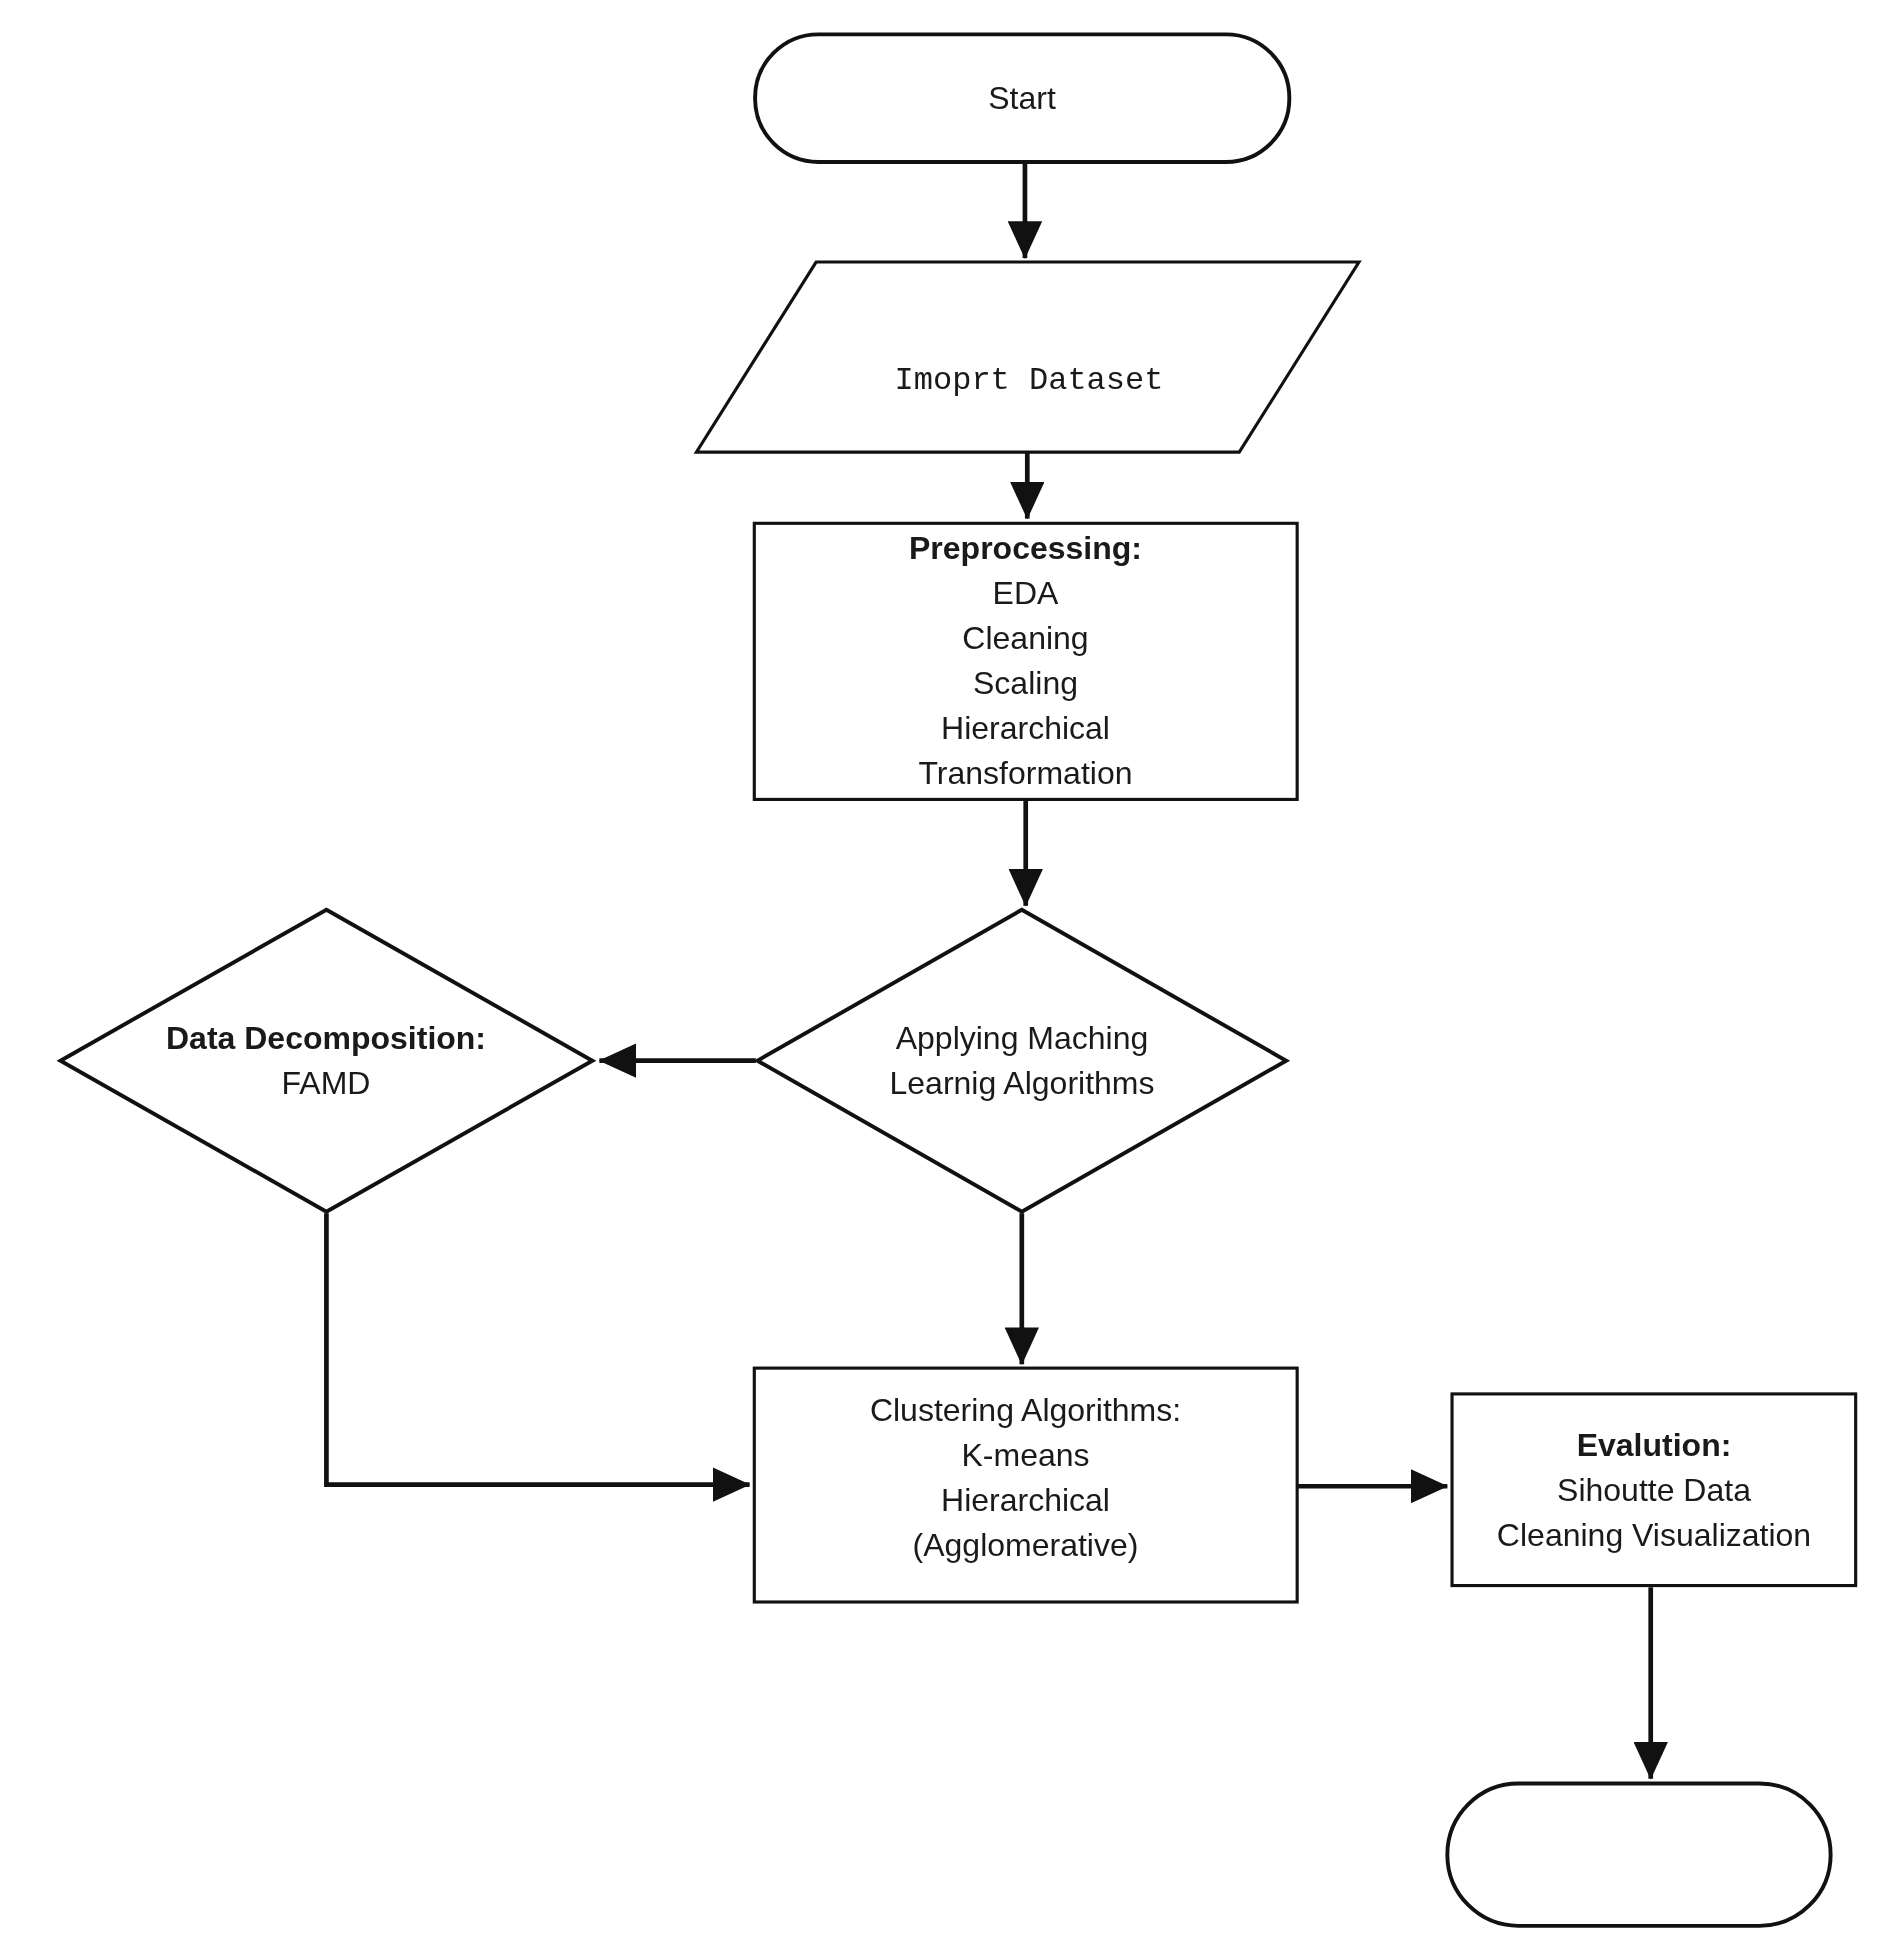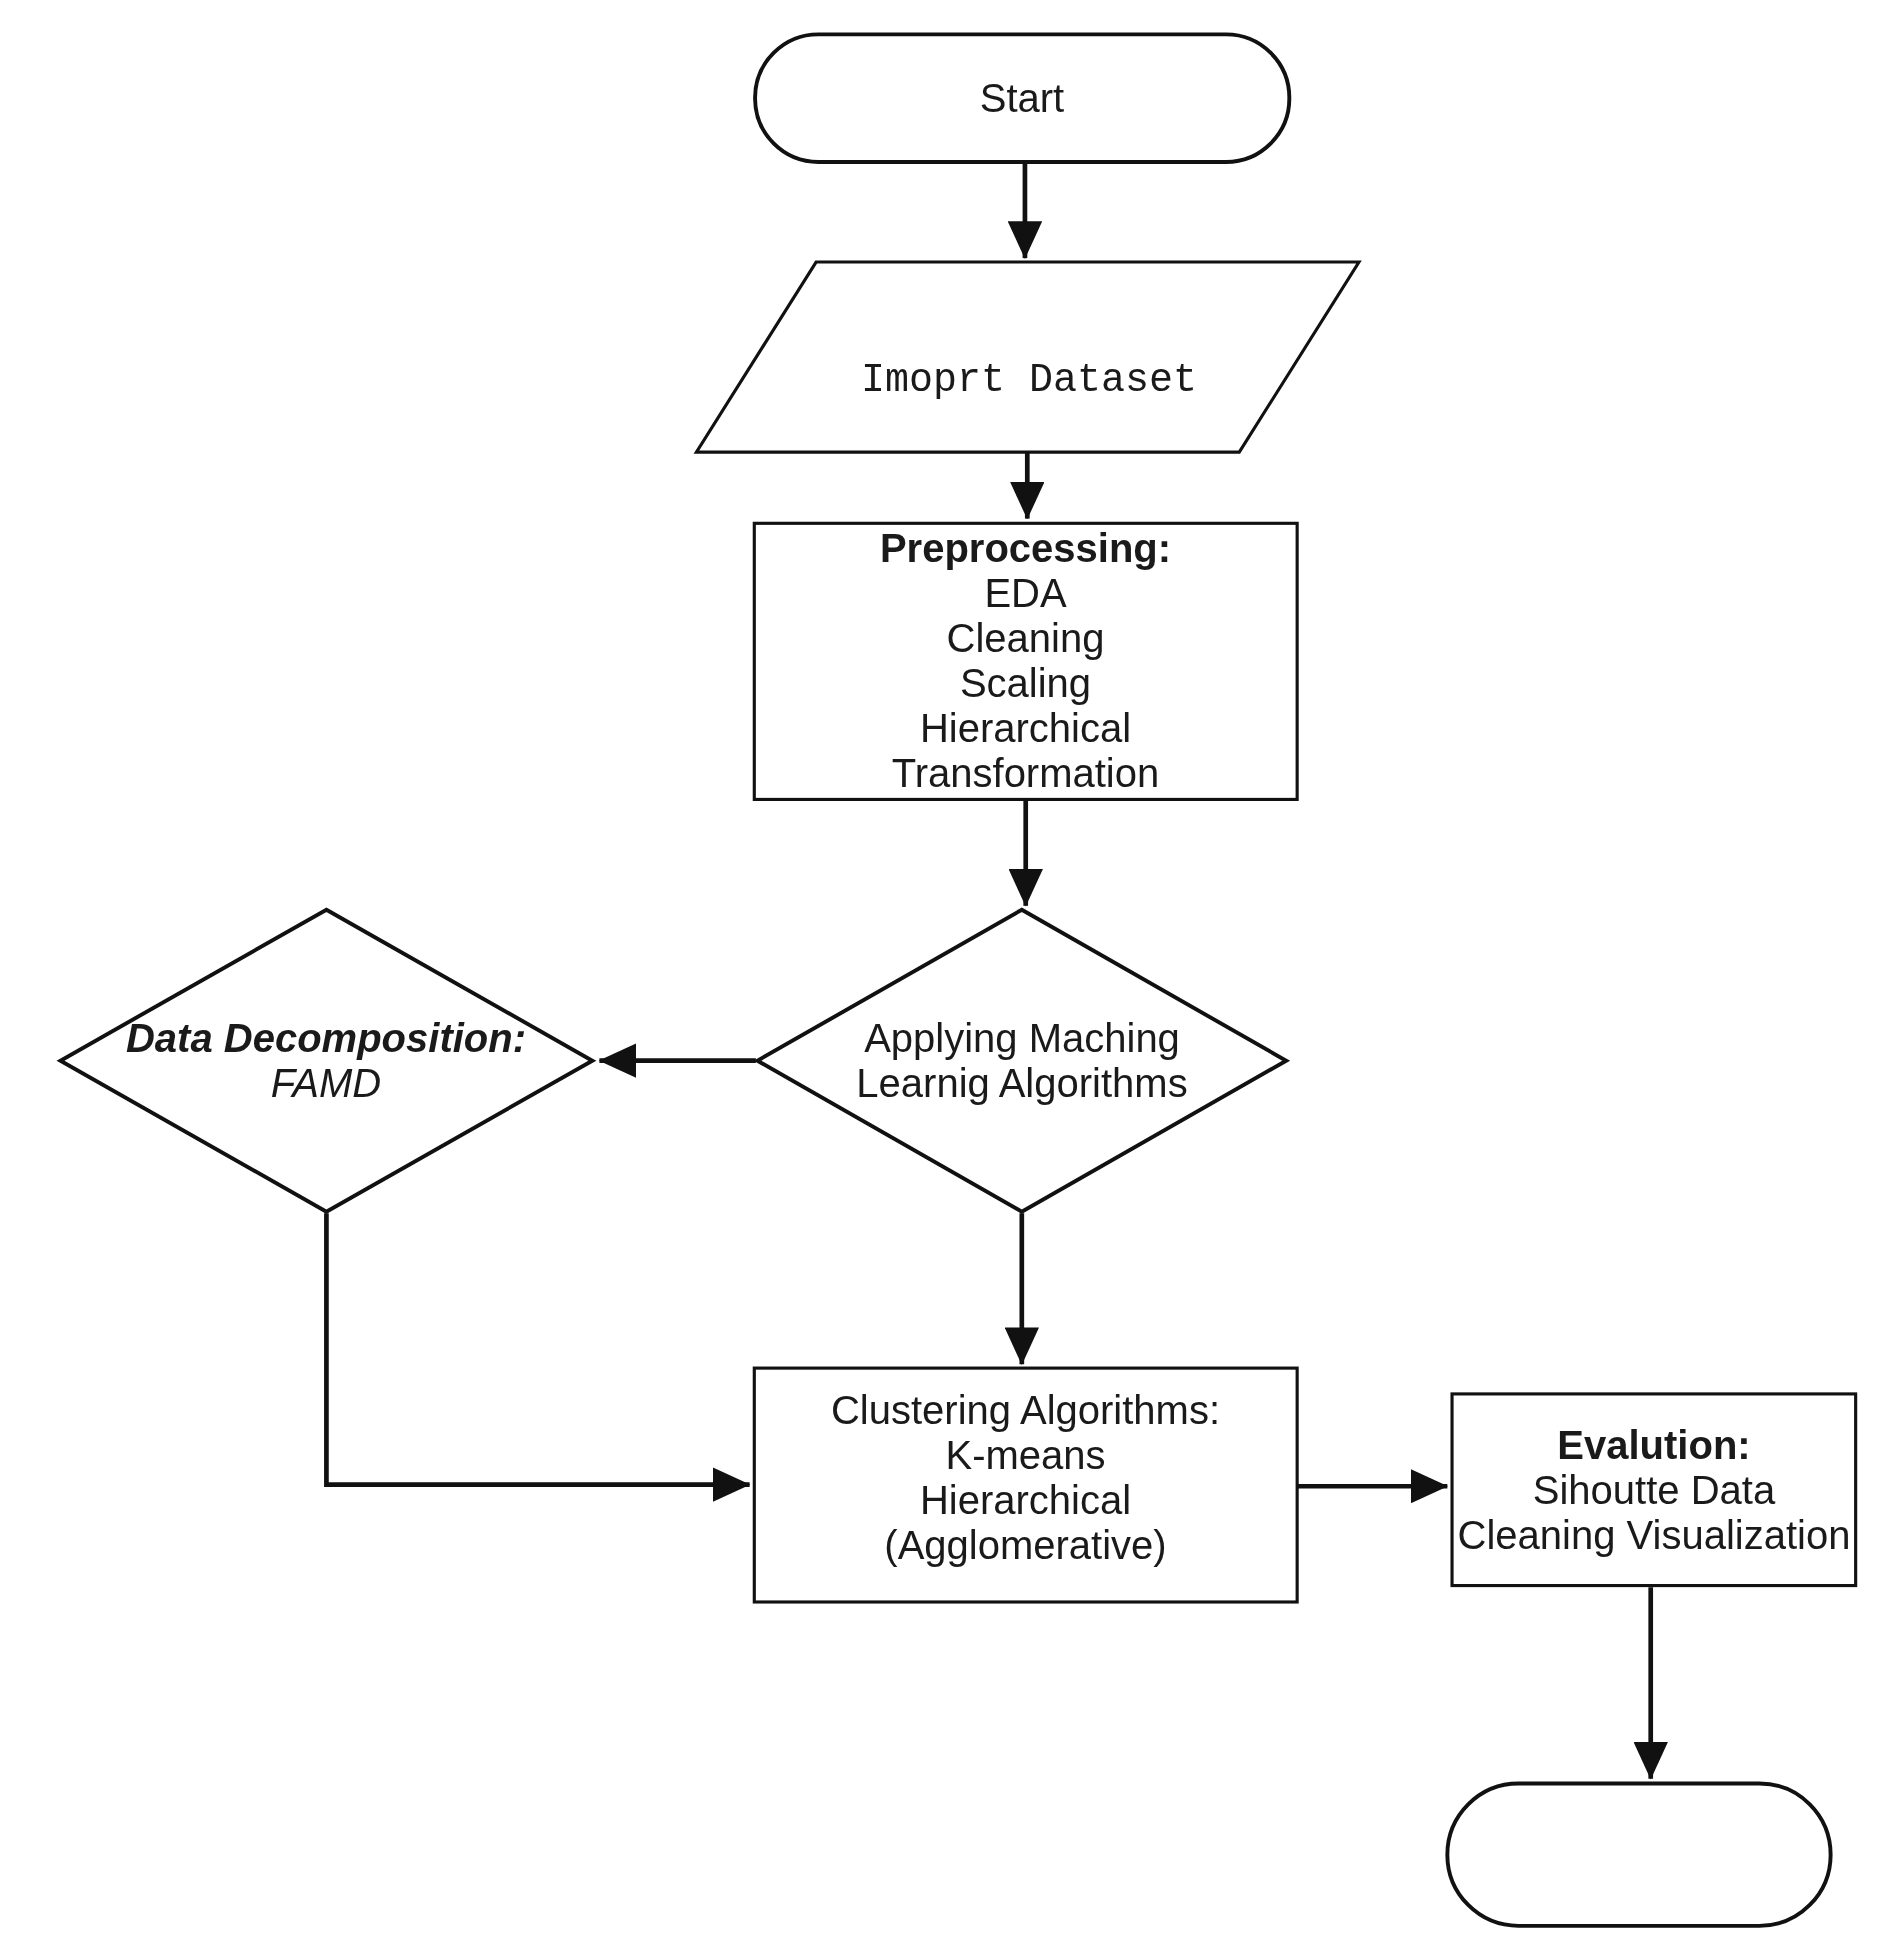--- a/index.html
+++ b/index.html
@@ -23,21 +23,21 @@
     width: 1895px;
     height: 1936px;
   }
   .node-label {
     position: absolute;
     display: flex;
     flex-direction: column;
     align-items: center;
     justify-content: center;
     text-align: center;
-    font-size: 40px;
+    font-size: 32px;
     line-height: 45px;
     color: #1a1a1a;
     white-space: nowrap;
   }
   .node-label.top-align {
     justify-content: flex-start;
     padding-top: 20px;
     box-sizing: border-box;
   }
   .line { display: block; }
@@ -103,21 +103,21 @@
     <span class="line">Scaling</span>
     <span class="line">Hierarchical</span>
     <span class="line">Transformation</span>
   </div>
 
   <div class="node-label" style="left:757px; top:910px; width:530px; height:302px;">
     <span class="line">Applying Maching</span>
     <span class="line">Learnig Algorithms</span>
   </div>
 
-  <div class="node-label" style="left:60px; top:910px; width:532px; height:302px;font-style:italic;">
+  <div class="node-label" style="left:60px; top:910px; width:532px; height:302px;">
     <span class="line bold">Data Decomposition:</span>
     <span class="line">FAMD</span>
   </div>
 
   <div class="node-label top-align" style="left:754px; top:1368px; width:543px; height:234px;">
     <span class="line">Clustering Algorithms:</span>
     <span class="line">K-means</span>
     <span class="line">Hierarchical</span>
     <span class="line">(Agglomerative)</span>
   </div>

